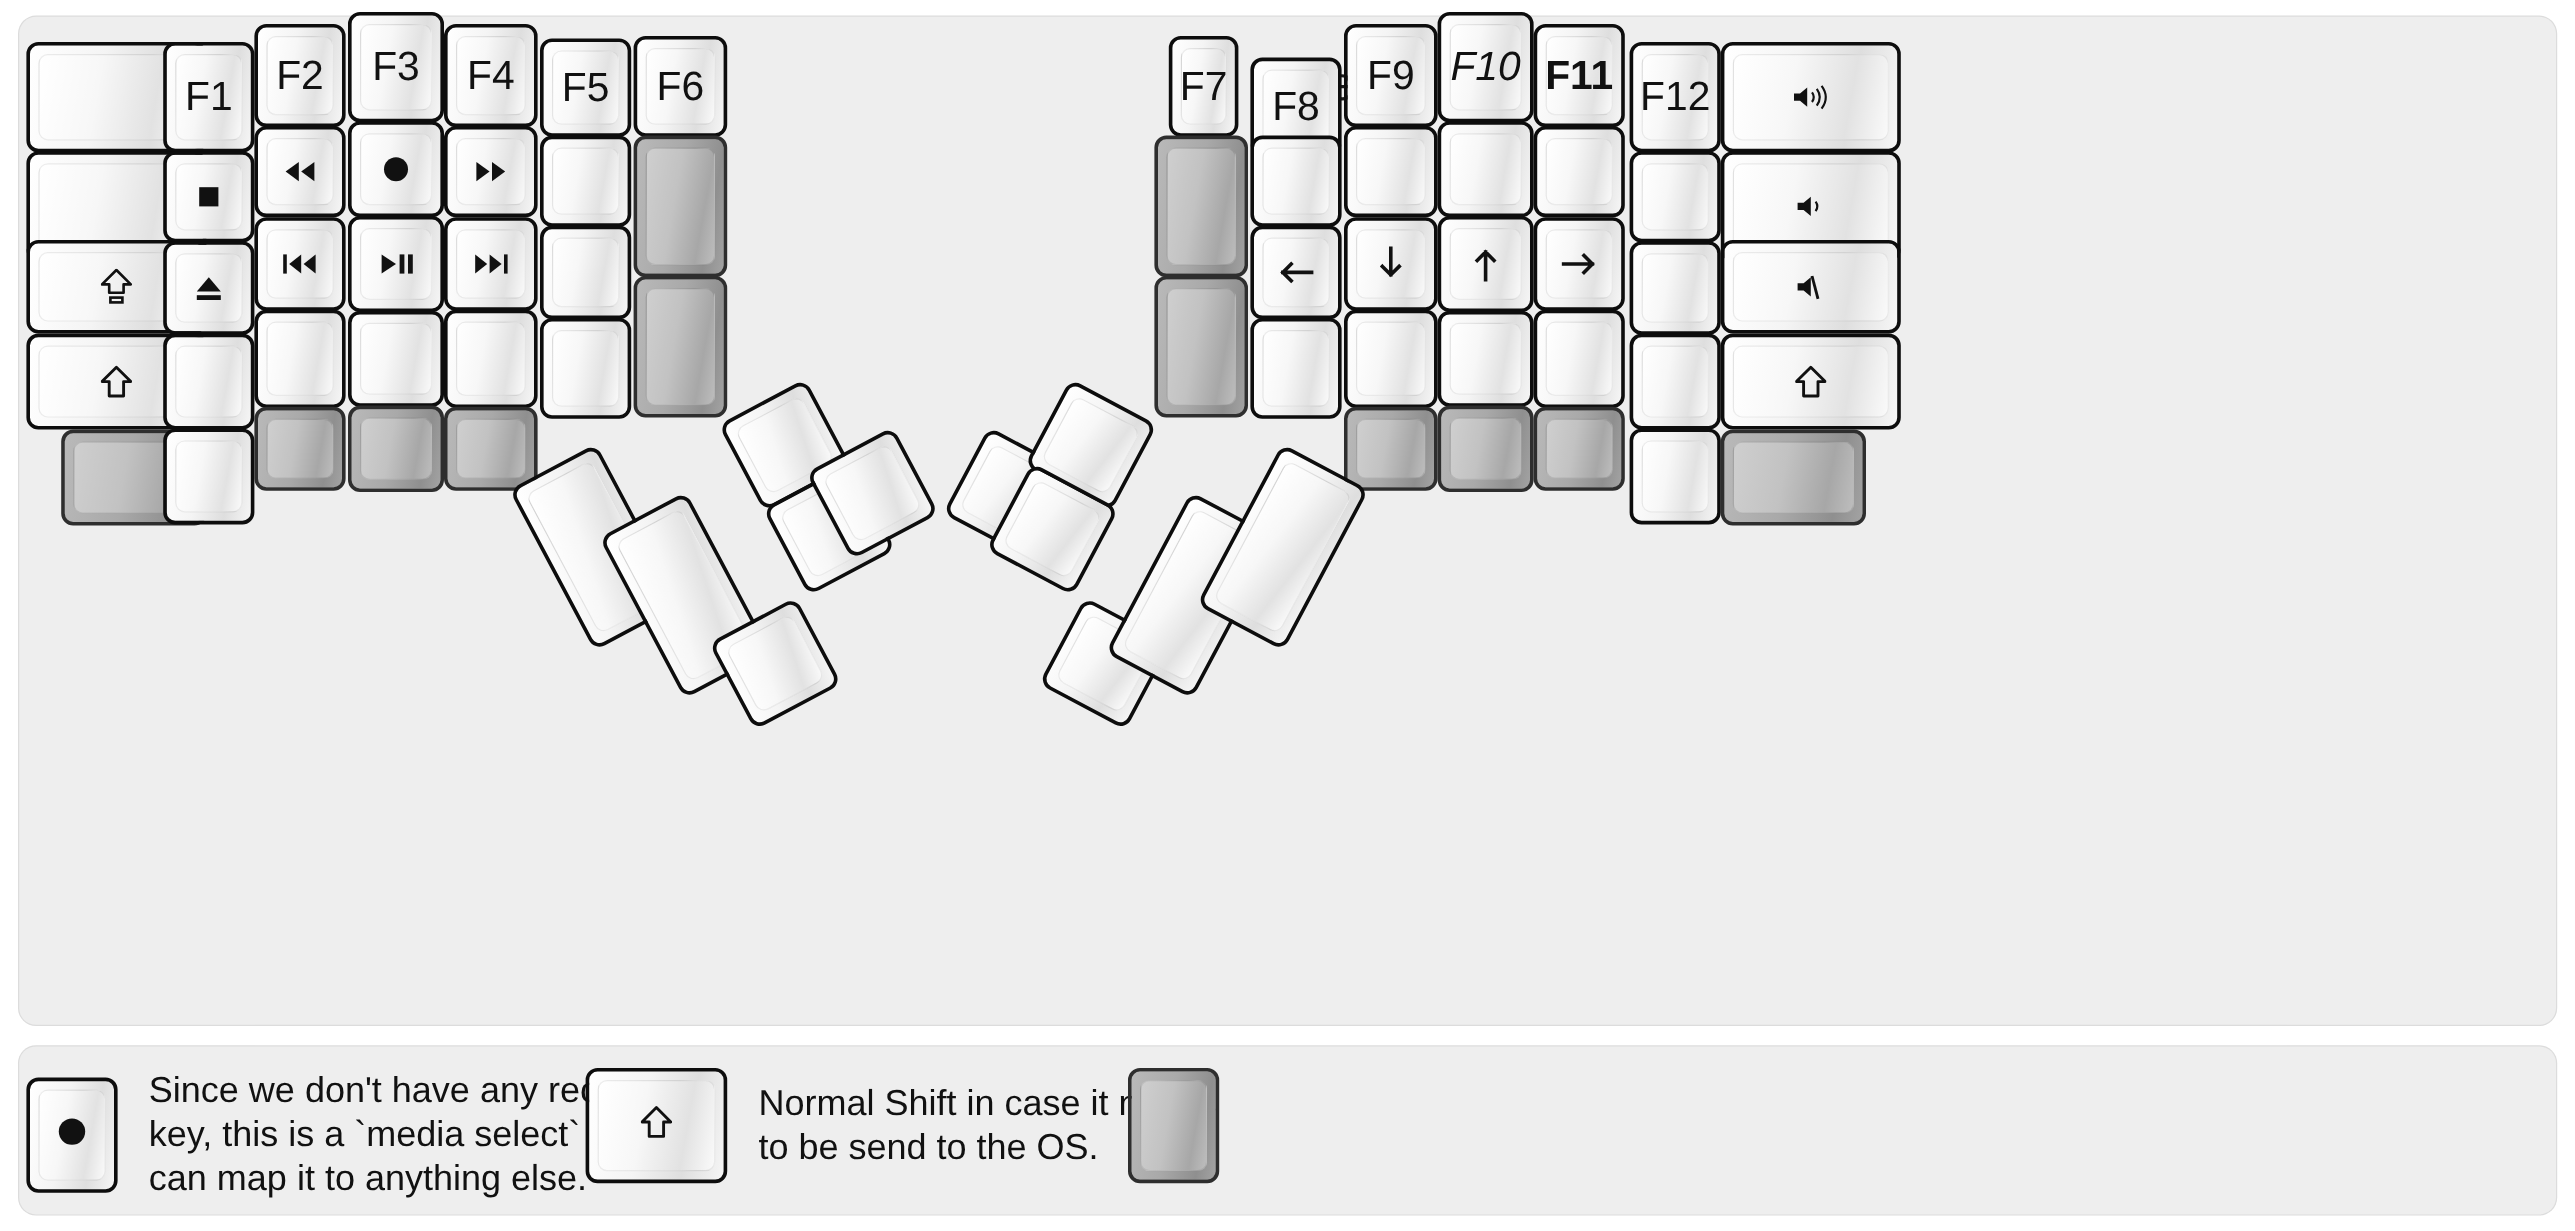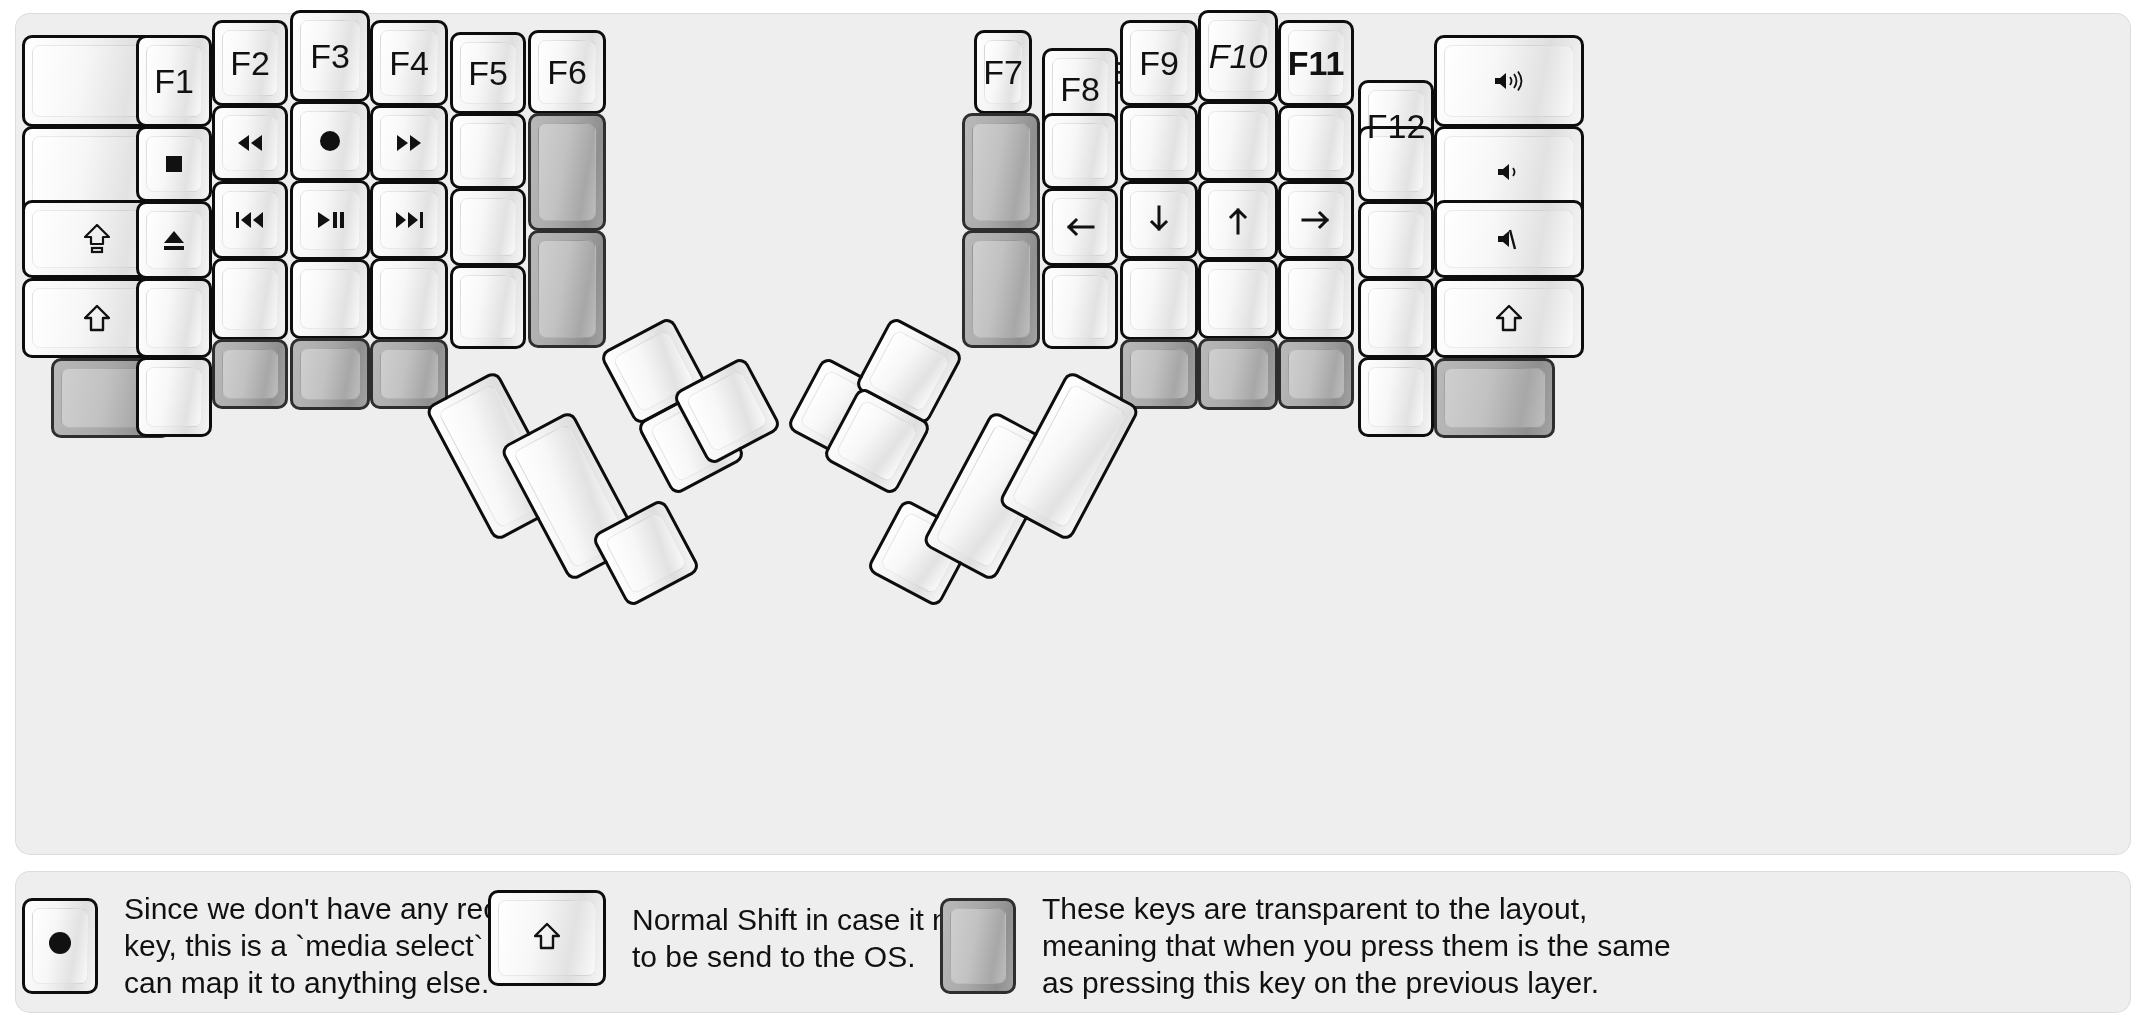--- a/index.html
+++ b/index.html
@@ -419,21 +419,21 @@
         </svg>
       </span>
   </div>
   <div class="key" style="left:1278px; top:258px; width:76px; height:82px;">
       <span class="top"></span>
     </div>
   <div class="key trans" style="left:1278px; top:339px; width:76px; height:70px;">
       <span class="top"></span>
     </div>
 
-  <div class="key" style="left:1358px; top:35px;  width:76px; height:92px;margin-top:45px;">
+  <div class="key" style="left:1358px; top:35px;  width:76px; height:92px;">
     <span class="top"></span>
       <span class="cap">F12</span>
   </div>
   <div class="key" style="left:1358px; top:126px; width:76px; height:76px;">
       <span class="top"></span>
     </div>
   <div class="key" style="left:1358px; top:201px; width:76px; height:78px;">
       <span class="top"></span>
     </div>
   <div class="key" style="left:1358px; top:278px; width:76px; height:80px;">
@@ -525,18 +525,15 @@
           </svg></span>
     </div>
     <div class="legend-text">Normal Shift in case it needs
 to be send to the OS.</div>
   </div>
 
   <div class="legend-item" style="left:940px; top:890px;">
     <div class="legend-key trans">
       <span class="top"></span>
     </div>
-    <div class="legend-text">These keys are transparent to the layout,
-meaning that when you press them is the same
-as pressing this key on the previous layer.</div>
   </div>
 
 </div>
 
 </body></html>

